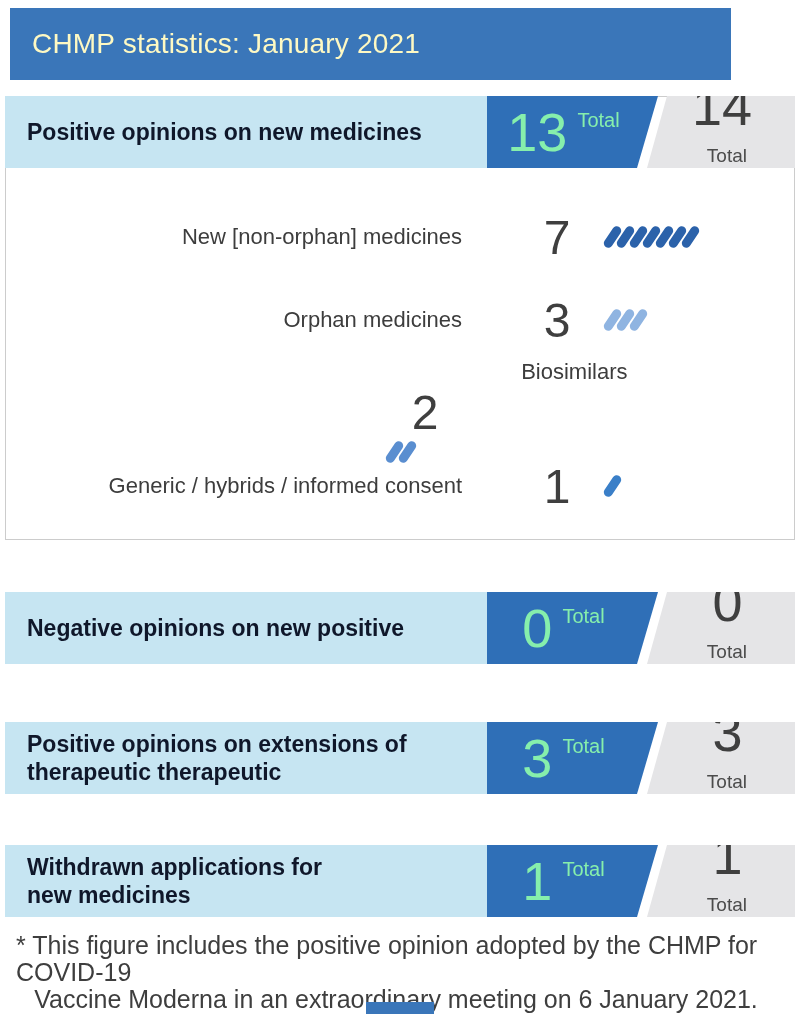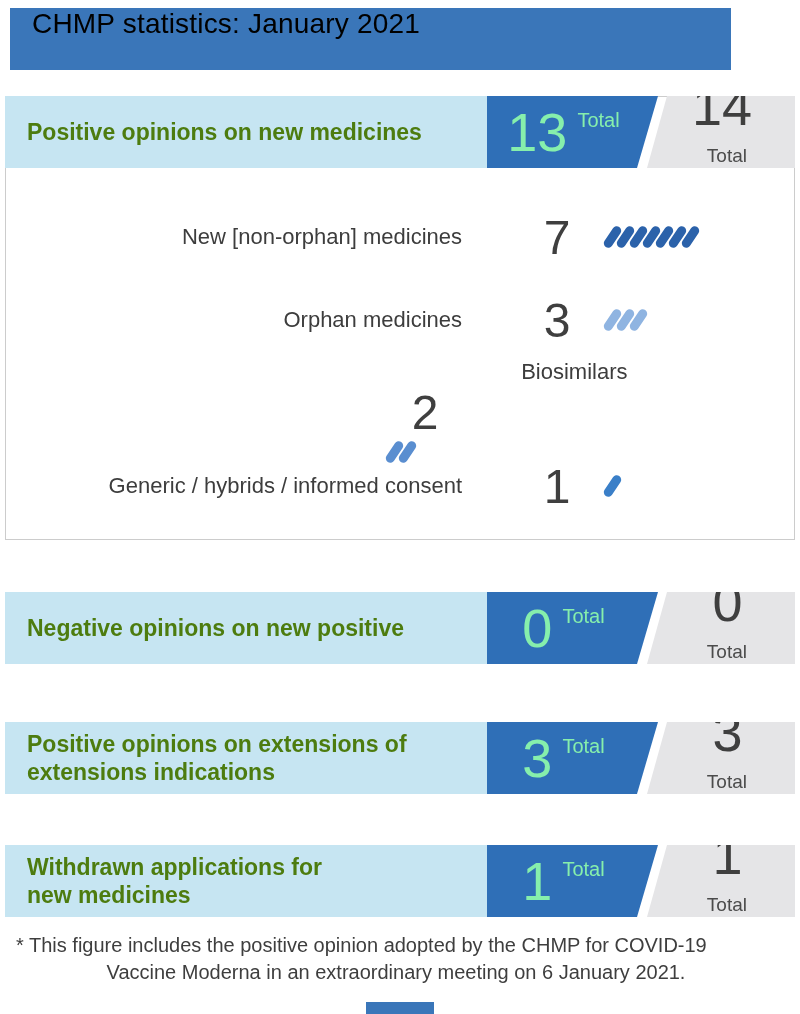--- a/index.html
+++ b/index.html
@@ -1,32 +1,32 @@
 <!DOCTYPE html>
 <html><head>
 <meta charset="utf-8">
 <style>
   * { margin:0; padding:0; box-sizing:border-box; }
   html,body { width:800px; height:1014px; background:#ffffff;
     font-family:"Liberation Sans","DejaVu Sans",sans-serif; position:relative; overflow:hidden; }
 
   
-  .header { position:absolute; left:10px; top:8px; width:721px; height:62px;
-    background:#3a76b9; color:#000000; display:flex; 
+  .header { position:absolute; left:10px; top:8px; width:721px; height:72px;
+    background:#3a76b9; color:#fef9c3; display:flex; align-items:center;
     padding-left:22px; font-size:28px; letter-spacing:.2px; }
 
   
   .panel { position:absolute; left:5px; top:96px; width:790px; height:444px;
     background:#fff; border:1px solid #cccccc; }
 
   
   .statbar { position:absolute; left:5px; width:790px; height:72px; }
   .bar-title { position:absolute; left:0; top:0; width:482px; height:72px;
     background:#c6e5f2; display:flex; flex-direction:column; justify-content:center;
-    padding-left:22px; font-weight:bold; font-size:23px; color:#4d7c0f; line-height:28px; }
+    padding-left:22px; font-weight:bold; font-size:23px; color:#0f172a; line-height:28px; }
   .total-box { position:absolute; left:482px; top:0; width:171px; height:72px;
     background:#2f6fb7; clip-path:polygon(0 0,100% 0,calc(100% - 21px) 100%,0 100%);
     color:#86efac; display:flex; align-items:center; justify-content:center; gap:10px;
     padding-right:18px; }
   .total-value { font-size:54px; }
   .total-label { font-size:20px; transform:translateY(-12px); }
   .ytd-box { position:absolute; left:642px; top:0; width:148px; height:72px;
     background:#e5e5e7; clip-path:polygon(20px 0,100% 0,100% 100%,0 100%);
     color:#3f3f3f; display:flex; align-items:center; justify-content:center; gap:8px;
     padding-left:14px;flex-direction:column; }
@@ -37,21 +37,21 @@
   
   .row { position:absolute; left:1px; width:786px; height:60px; display:flex; align-items:center;margin-top:8px; }
   .row-label { width:455px; text-align:right; font-size:22px; color:#3d3d3d; }
   .row-value { width:90px; margin-left:50px; text-align:center; font-size:48px; color:#3f3f3f; }
   .tallies { display:flex; align-items:center; margin-left:6px; height:30px; }
   .tally { display:inline-block; width:9px; height:24px; border-radius:5px;
     transform:rotate(34deg); margin-right:4px; }
 
   
   .footnote { position:absolute; left:16px; top:932px; width:760px;
-    font-size:20px; line-height:27px; color:#3e3e3e; }
+    font-size:25px; line-height:27px; color:#3e3e3e; }
 
   
   .footer-accent { position:absolute; left:366px; top:1002px; width:68px; height:12px;
     background:#3a76b9; }
 </style>
 </head>
 <body>
 
 <div class="header">
   <span>CHMP statistics: January 2021</span>
@@ -129,21 +129,21 @@
     <span class="ytd-label">
       <span style="display:block;">Total</span>
       <span style="display:block;">2021</span>
     </span>
   </div>
 </div>
 
 <div class="statbar" style="top:722px;">
   <div class="bar-title">
     <span>Positive opinions on extensions of</span>
-    <span>extensions indications</span>
+    <span>therapeutic therapeutic</span>
   </div>
   <div class="total-box">
     <span class="total-value">3</span>
     <span class="total-label">Total</span>
   </div>
   <div class="ytd-box">
     <span class="ytd-value"><span>3</span><span class="ytd-ast"></span></span>
     <span class="ytd-label">
       <span style="display:block;">Total</span>
       <span style="display:block;">2021</span>

